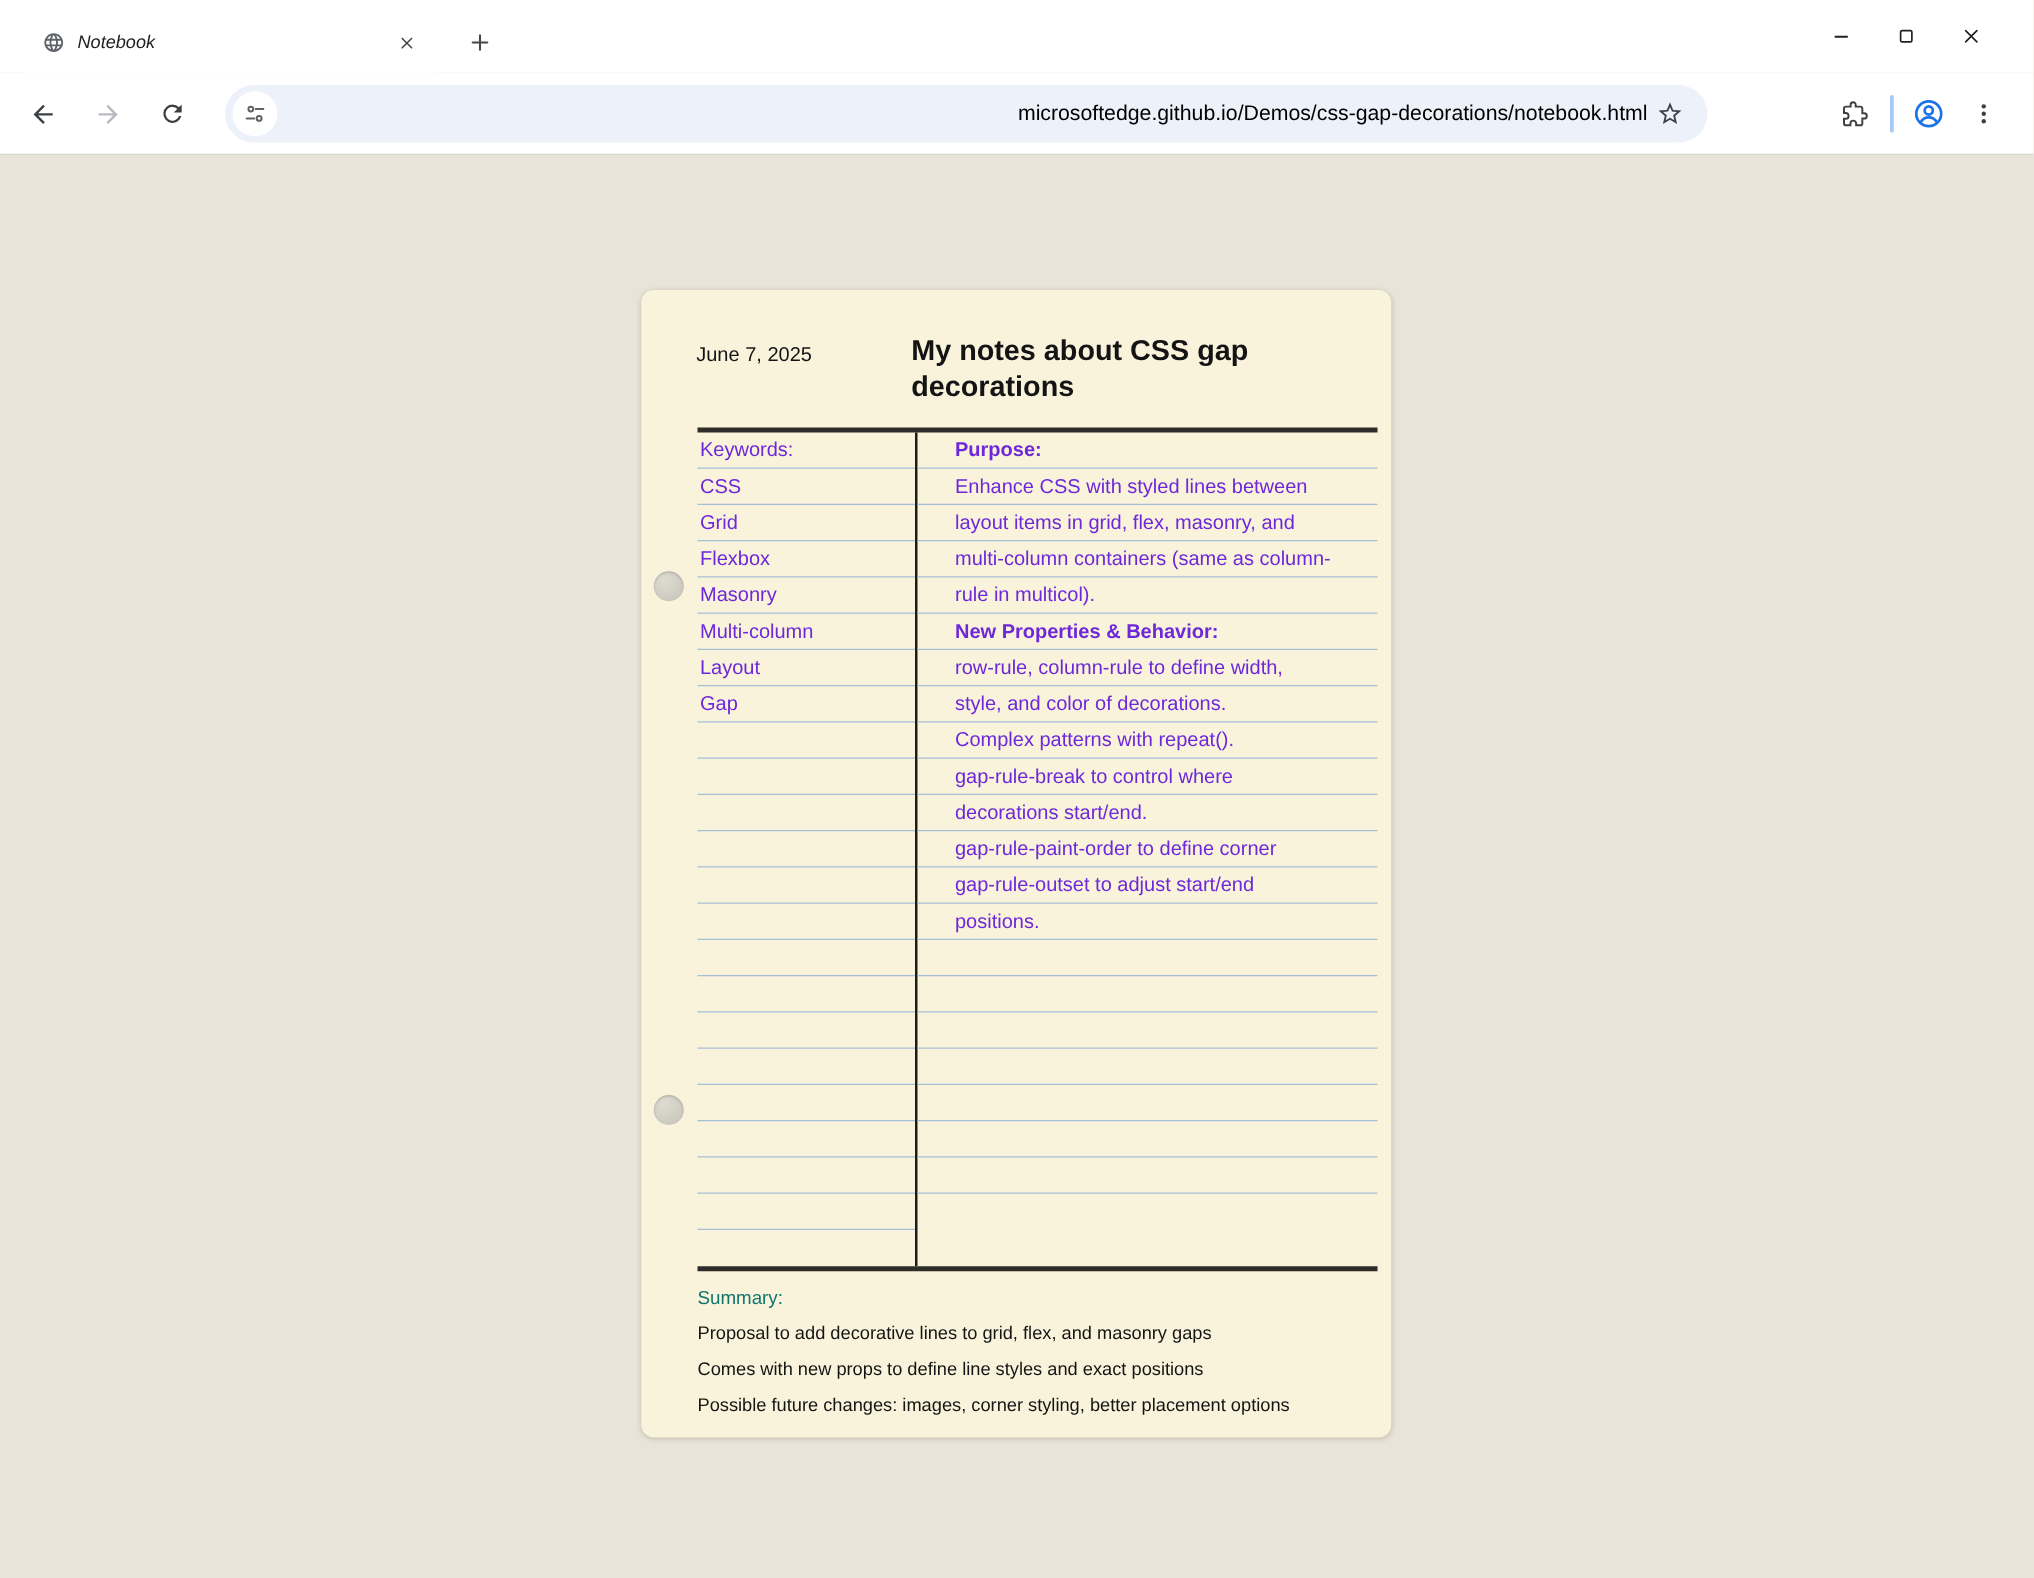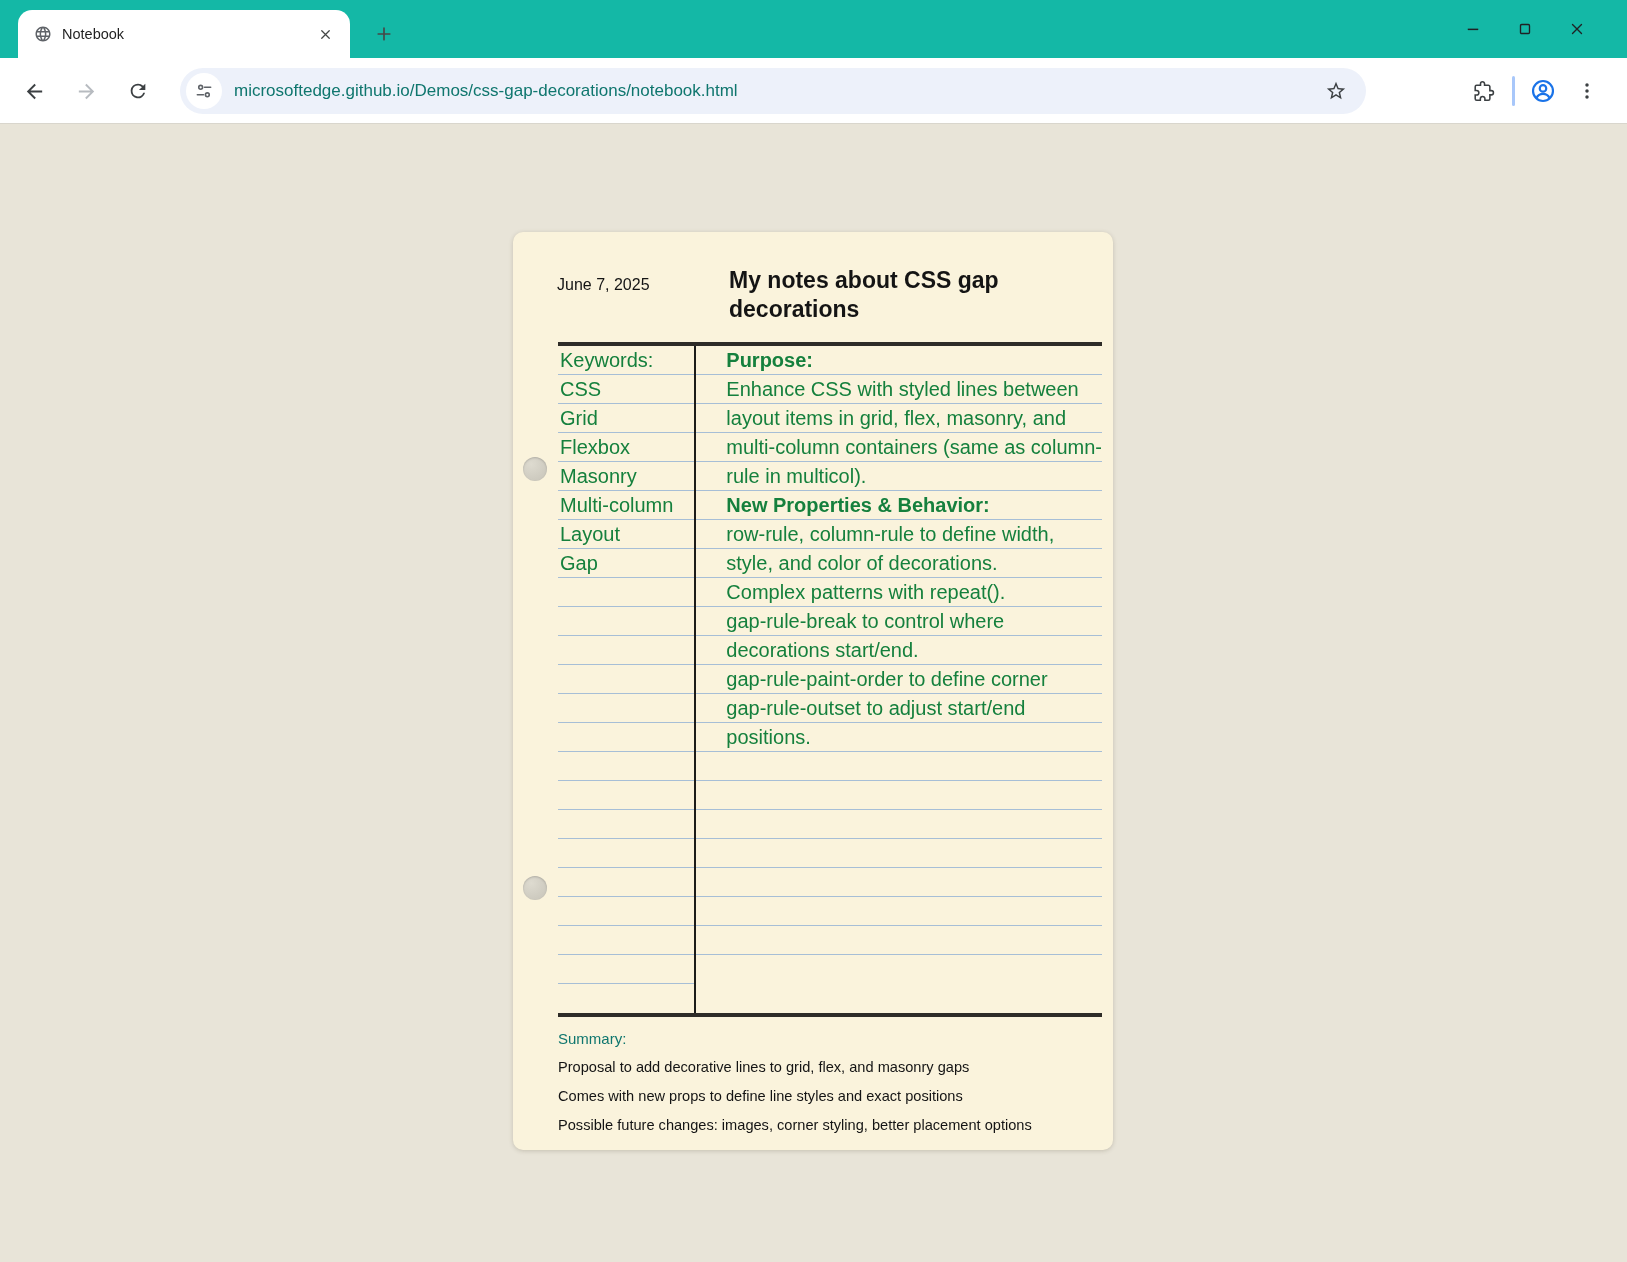--- a/index.html
+++ b/index.html
@@ -1,20 +1,20 @@
 <!DOCTYPE html>
 <html><head>
 <meta charset="utf-8">
 <style>
   * { margin:0; padding:0; box-sizing:border-box; }
   html,body { width:1627px; height:1262px; overflow:hidden; }
   body { font-family:"Liberation Sans", sans-serif; background:#e8e4d8; }
 
   
-  .tabstrip { position:relative; width:100%; height:58px; background:#14b8a6; }
+  .tabstrip { position:relative; width:100%; height:58px; background:#ffffff;font-style:italic; }
   .tab {
     position:absolute; left:18px; top:10px; width:332px; height:48px;
     background:#ffffff; border-radius:14px 14px 0 0;
     display:flex; align-items:center; padding:0 14px 0 16px;
   }
   .tab .favicon { width:18px; height:18px; flex:0 0 auto; }
   .tab-title { flex:1; margin-left:10px; font-size:14.5px; color:#1f1f1f; white-space:nowrap; overflow:hidden; }
   .tab-close { width:22px; height:22px; border-radius:50%; display:flex; align-items:center; justify-content:center; cursor:pointer; }
   .newtab-btn {
     position:absolute; left:366px; top:16px; width:36px; height:36px; border-radius:50%;
@@ -34,21 +34,21 @@
   .nav-fwd { left:62px; }
   .nav-reload { left:114px; }
   .addressbar {
     position:absolute; left:180px; top:10px; width:1186px; height:46px;
     background:#edf1fa; border-radius:23px; display:flex; align-items:center;
   }
   .site-settings {
     width:36px; height:36px; margin-left:6px; background:#ffffff; border-radius:50%;
     display:flex; align-items:center; justify-content:center; flex:0 0 auto;
   }
-  .url-text { margin-left:12px; font-size:17px; color:#0f766e; white-space:nowrap; flex:1; }
+  .url-text { margin-left:12px; font-size:17px; color:#000000; white-space:nowrap; flex:1;text-align:right; }
   .star-btn { width:36px; height:36px; margin-right:12px; display:flex; align-items:center; justify-content:center; cursor:pointer; }
   .tb-right { position:absolute; right:0; top:9px; height:48px; display:flex; align-items:center; padding-right:18px; }
   .tb-icon-btn { width:44px; height:44px; display:flex; align-items:center; justify-content:center; cursor:pointer; }
   .tb-divider { width:3px; height:30px; background:#a8c7fa; border-radius:2px; margin:0 6px; }
 
   
   .content { position:relative; width:100%; height:1137px; background:#e8e4d8; }
   .note-card {
     position:absolute; left:513px; top:108px; width:600px;
     background:#faf3dc; border-radius:10px;
@@ -71,21 +71,21 @@
   }
 
   .note-table {
     margin-left:45px; width:544px;
     border-top:4px solid #2e2c28; border-bottom:4px solid #2e2c28;
     display:flex;
   }
   .col-left  { width:176px; border-right:2px solid #1c1c1a; }
   .col-right { flex:1; }
   .trow {
-    height:29px; line-height:29px; font-size:20px; color:#15803d;
+    height:29px; line-height:29px; font-size:16px; color:#6d28d9;
     border-bottom:1px solid #a6bed6; white-space:nowrap; overflow:hidden;
   }
   .trow:last-child { border-bottom:none; }
   .col-left  .trow { padding-left:2px; }
   .col-right .trow { padding-left:30px; }
   .trow.bold { font-weight:bold; }
 
   .note-summary { margin:7px 0 0 45px; width:548px; }
   .sum-heading { font-size:15px; color:#0f766e; height:29px; line-height:29px; }
   .sline { font-size:14.6px; color:#141414; height:29px; line-height:29px; white-space:nowrap; }

